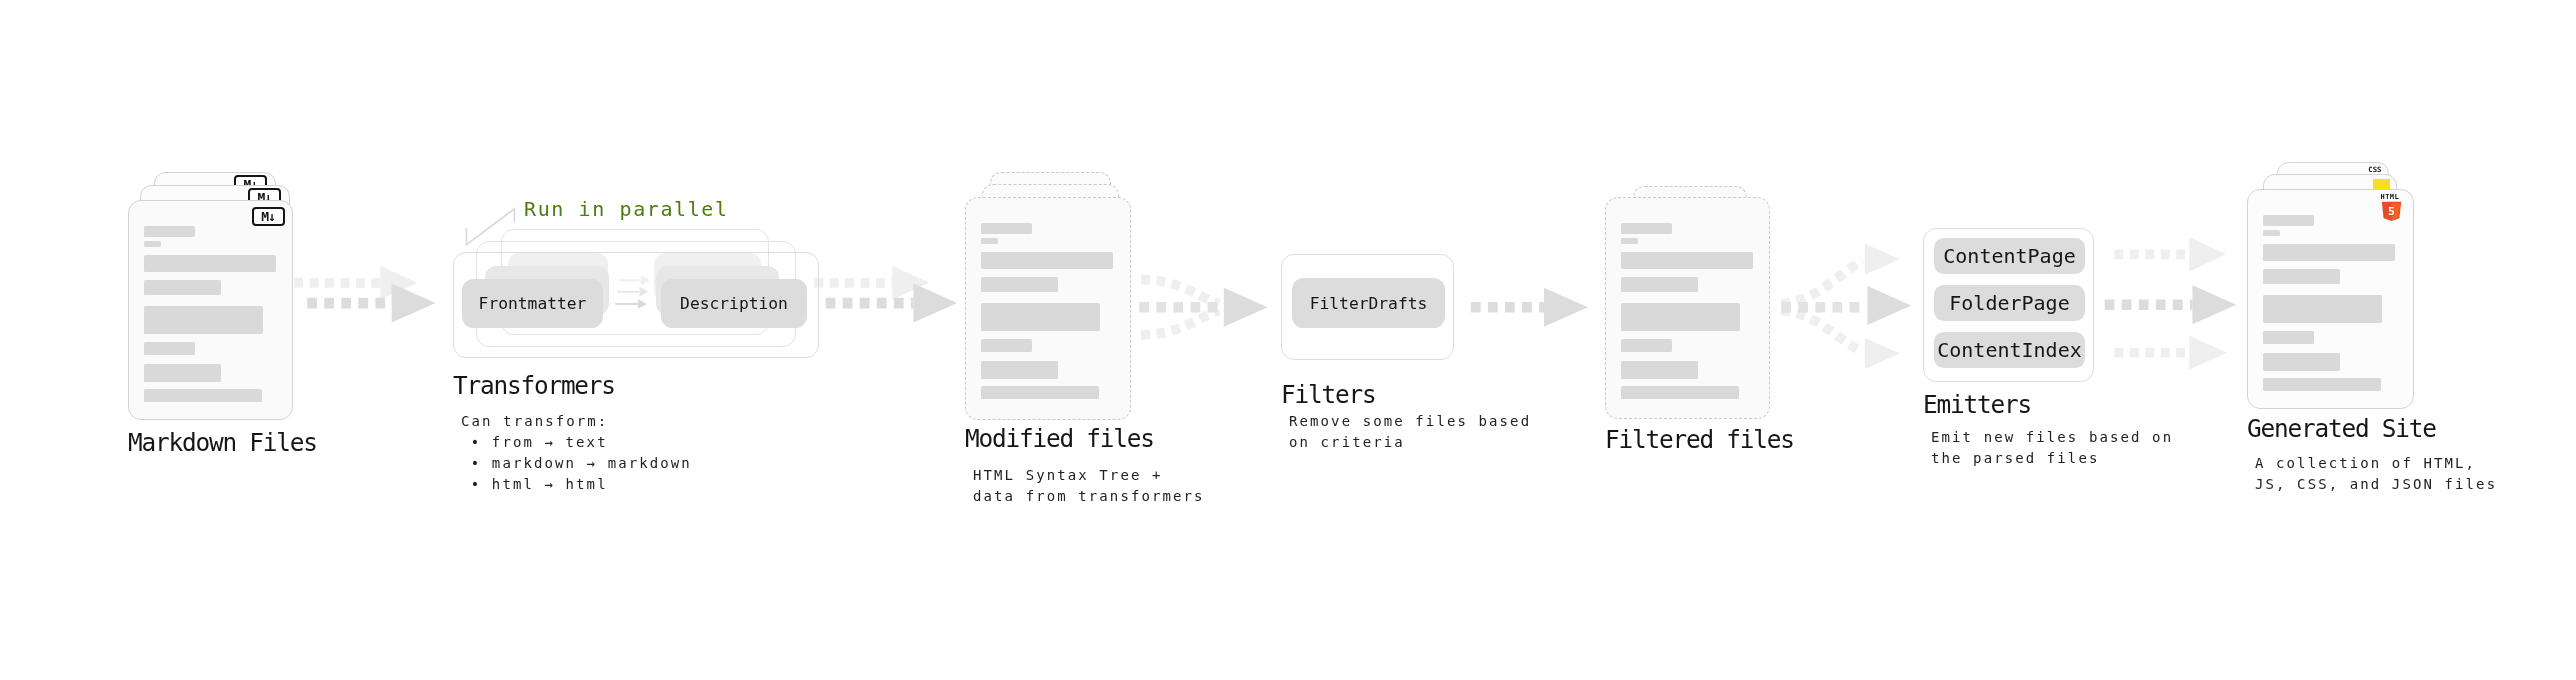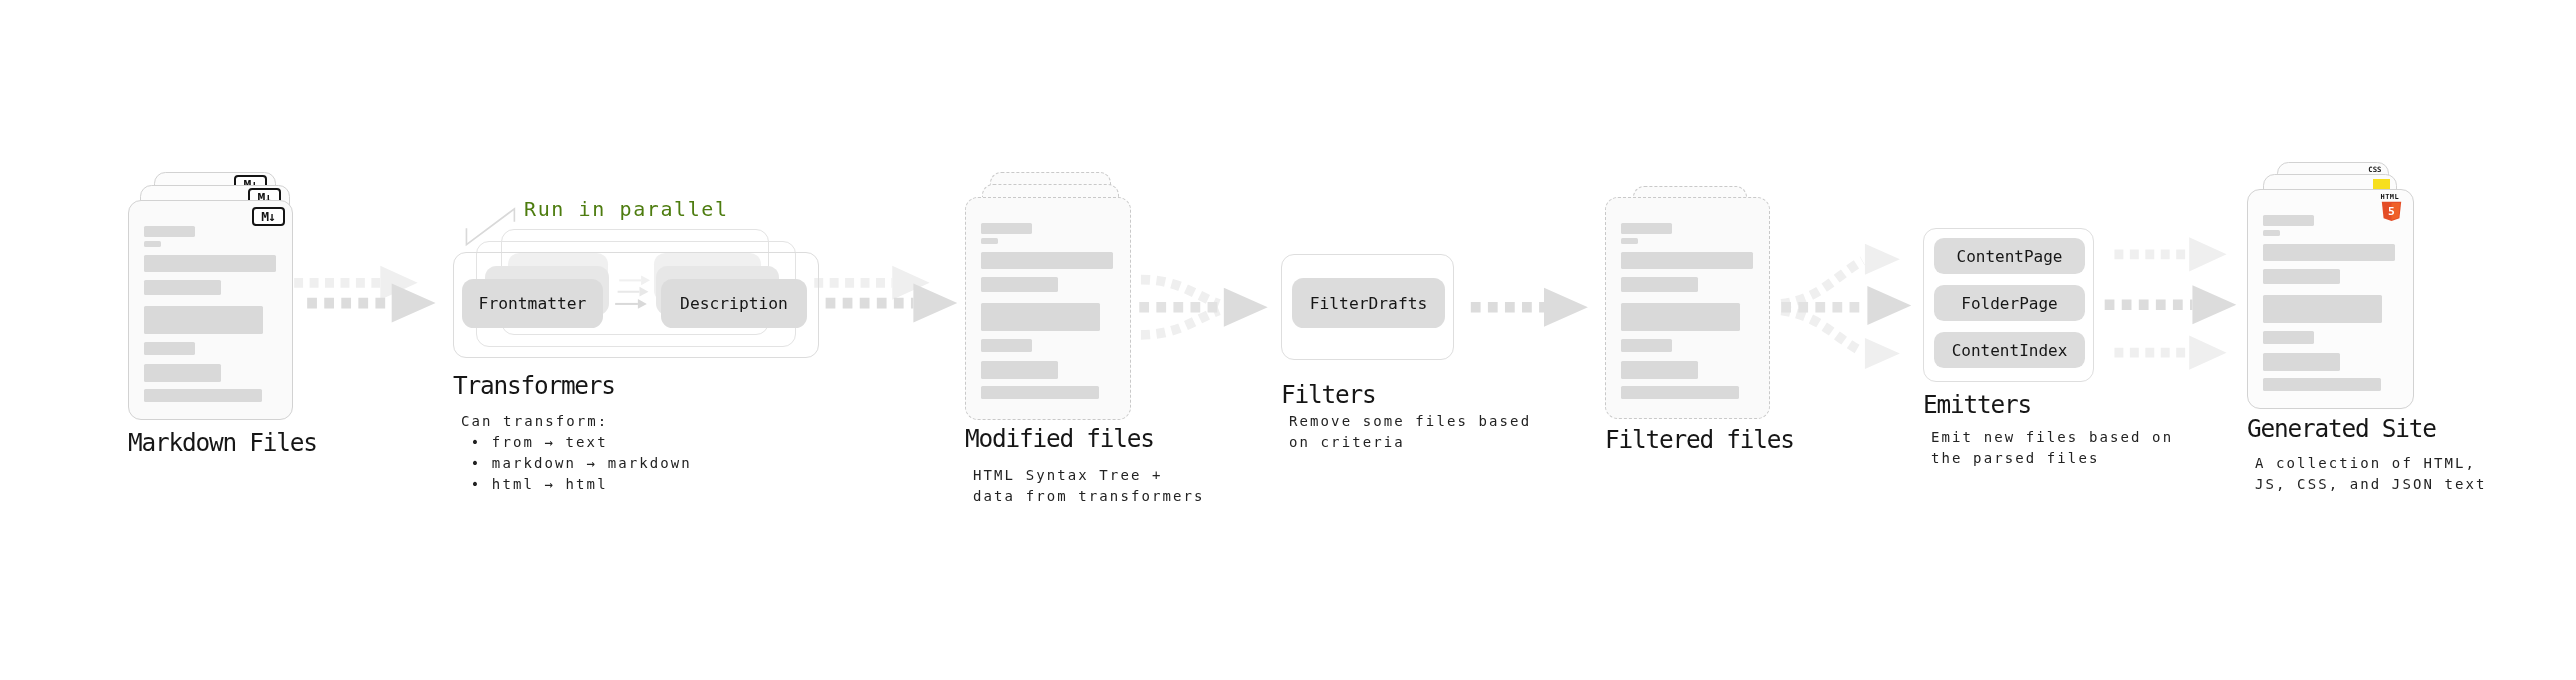--- a/index.html
+++ b/index.html
@@ -50,21 +50,21 @@
   
   .tf-box { position:absolute; border:1.6px solid #e3e3e3; border-radius:13px; background:transparent; height:106px; }
   .tf-box.front { border-color:#dcdcdc; }
   .holder-box { position:absolute; border:1.6px solid #dedede; border-radius:13px; background:#ffffff; }
 
   .pill { position:absolute; height:49px; border-radius:11.4px; background:#dcdcdc;
           display:flex; align-items:center; justify-content:center;
           font-size:16.3px; color:#161616; white-space:nowrap; }
   .pill.ghost1 { background:#e7e7e7; }
   .pill.ghost2 { background:#f0f0f0; }
-  .pill.emitter { height:36px; border-radius:9.8px; font-size:16px; }
+  .pill.emitter { height:36px; border-radius:9.8px; font-size:20px; }
 
   
   .stage-label { position:absolute; font-size:24.4px; letter-spacing:-1.2px; color:#161616; white-space:nowrap; line-height:28px; }
   .stage-desc  { position:absolute; font-size:14px; letter-spacing:2.1px; line-height:21px; color:#222; white-space:nowrap;margin-left:8px; }
   .bullet { padding-left:9.8px; }
   .annotation { position:absolute; font-size:20px; letter-spacing:1.6px; color:#4d7c0f; white-space:nowrap; }
 </style>
 </head>
 <body>
 
@@ -245,17 +245,17 @@
         <div class="bar" style="top: 54px; width: 77px; height: 14.6px;"></div>
         <div class="bar" style="top: 80px; width: 119px; height: 28px;"></div>
         <div class="bar" style="top: 116px; width: 51px; height: 13px;"></div>
         <div class="bar" style="top: 138px; width: 77px; height: 18px;"></div>
         <div class="bar" style="top: 163px; width: 118px; height: 13px;"></div>
       </div>
   </div>
   <div class="stage-label" style="left:2247px;top:415px">Generated Site</div>
   <div class="stage-desc" style="left:2247px;top:453px">
     <div>A collection of HTML,</div>
-    <div>JS, CSS, and JSON text</div>
+    <div>JS, CSS, and JSON files</div>
   </div>
 
 </div>
 
 
 </body></html>

